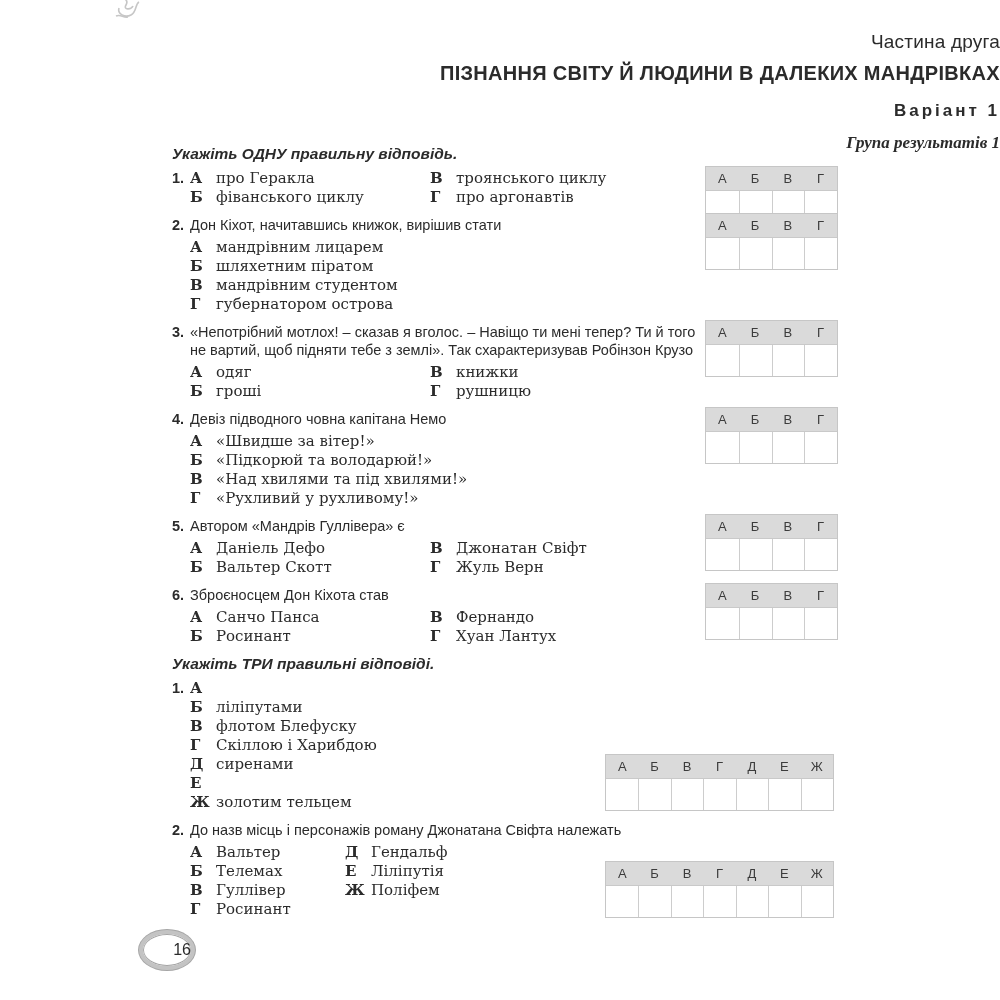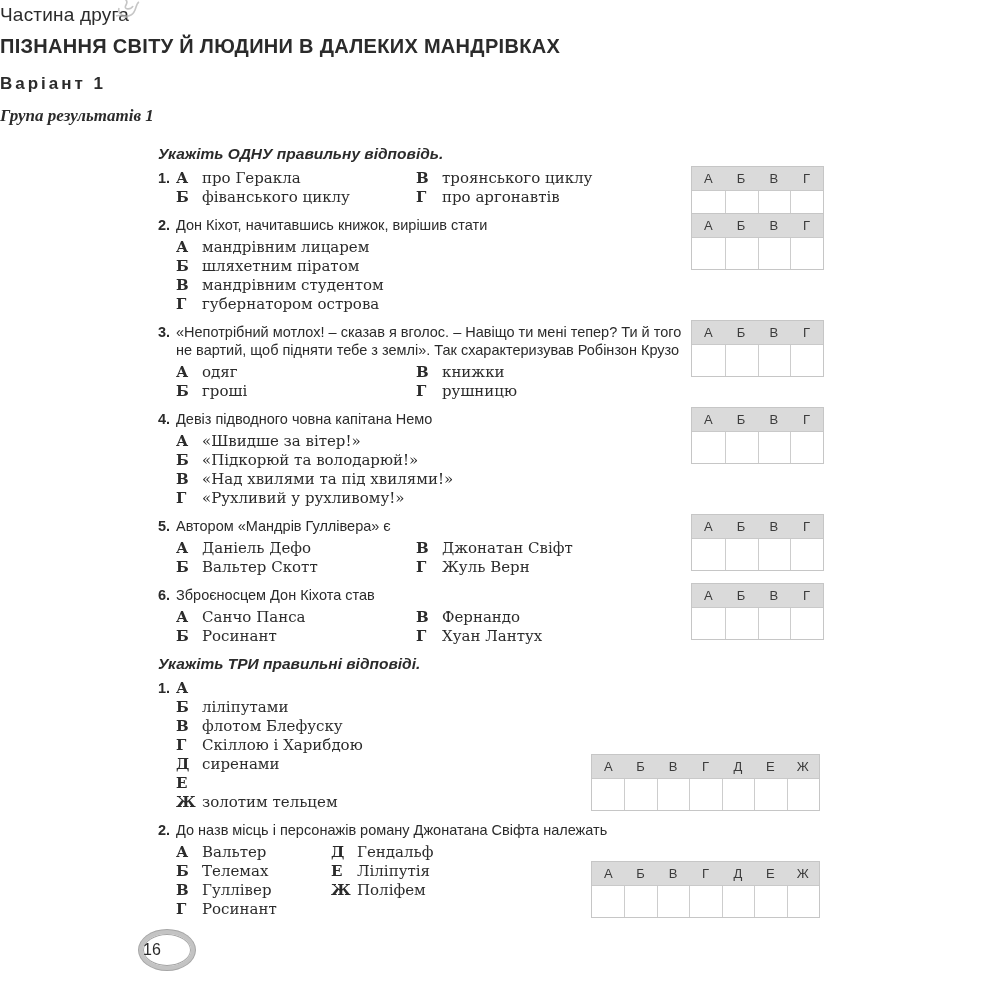--- a/index.html
+++ b/index.html
@@ -2,27 +2,27 @@
 <html><head>
 <meta charset="utf-8">
 <style>
   * { margin:0; padding:0; box-sizing:border-box; }
   html,body { background:#ffffff; }
   body {
     width:1000px; height:1000px; position:relative; overflow:hidden;
     font-family:"Liberation Sans", sans-serif; color:#2b2b2b;
   }
   .ornament { position:absolute; left:113px; top:-4px; width:30px; height:24px; opacity:.75; }
-  .page-header { text-align:left; padding-top:4px; }
+  .page-header { text-align:right; padding-top:31px; }
   .part-label { font-size:19px; letter-spacing:.2px; }
   .main-title { font-size:20px; font-weight:bold; margin-top:9px; letter-spacing:.3px; }
   .variant   { font-size:17px; font-weight:bold; letter-spacing:3px; margin-top:16px; }
   .group     { font-family:"Liberation Serif", serif; font-style:italic; font-weight:bold;
                font-size:17px; margin-top:12px; }
-  .content { position:absolute; left:158px; top:145px; width:666px; }
+  .content { position:absolute; left:172px; top:145px; width:666px; }
   .instruction { font-style:italic; font-weight:bold; font-size:15.5px; margin-bottom:6px; }
   .section-two { margin-top:8px; }
   .question { position:relative; margin-bottom:9px; }
   .stem { position:relative; padding-left:18px; padding-right:140px;
           font-size:14.5px; line-height:18px; margin-bottom:4px; }
   .qnum { position:absolute; left:0; top:0; font-weight:bold; }
   .opts { margin-left:18px; font-family:"DejaVu Serif", serif; font-size:15px; }
   .opt-row { display:flex; line-height:17px; padding:1px 0; }
   .opt-letter { flex:0 0 26px; font-weight:bold; }
   .opt-text { flex:1; }
@@ -36,21 +36,21 @@
   .grid-head { display:grid; grid-template-columns:repeat(var(--n),1fr); height:24px;
                background:#dadada; border-bottom:1px solid #c9c9c9; }
   .grid-head > div { display:flex; align-items:center; justify-content:center;
                      font-size:13px; color:#3c3c3c; font-family:"Liberation Sans",sans-serif; }
   .grid-body { display:grid; grid-template-columns:repeat(var(--n),1fr); height:31px; }
   .grid-body > div { background:#fff; border-left:1px solid #cdcdcd; }
   .grid-body > div:first-child { border-left:none; }
   .page-number-oval { position:absolute; left:139px; top:930px; width:56px; height:40px;
     border:4px solid #c3c3c3; border-radius:50%;
     box-shadow:0 0 0 1px #a6a6a6, inset 0 0 0 1px #a6a6a6;
-    display:flex; align-items:center; justify-content:flex-start;
+    display:flex; align-items:center; justify-content:flex-end;
     font-size:16px; color:#2b2b2b; background:#fff; }
 </style>
 </head>
 <body>
 
 <div class="page">
 
   <svg class="ornament" viewBox="0 0 30 24">
     <g fill="none" stroke="#b3b3b3" stroke-width="1.6">
       <path d="M4 2 C 10 0, 16 4, 13 9 C 10 14, 18 14, 20 10"></path>

